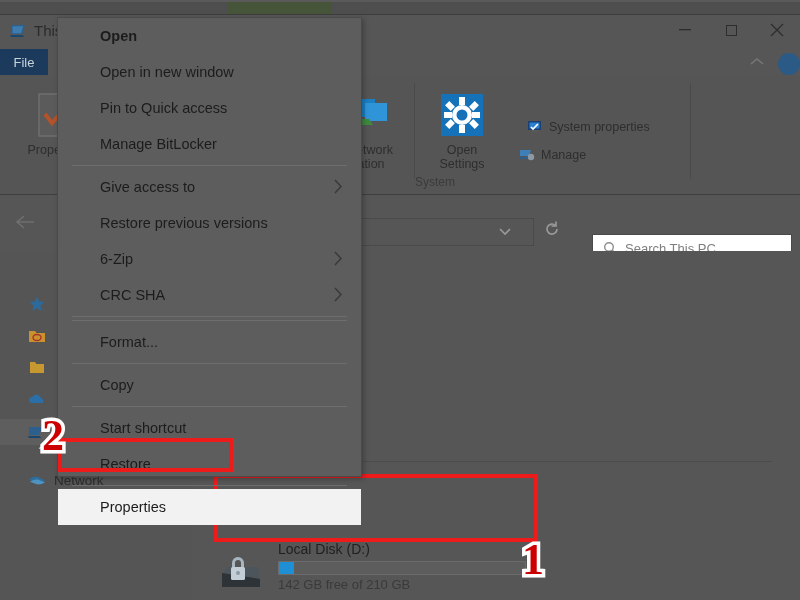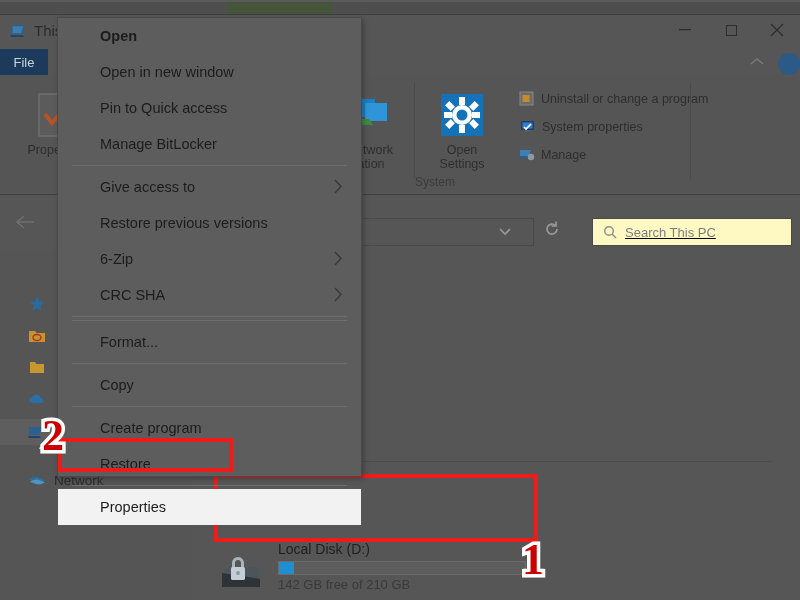--- a/index.html
+++ b/index.html
@@ -85,23 +85,23 @@
     color: #6d6d6d; font-size: 19px; line-height: 22px; text-align: center;
   }
   .addr-box {
     position: absolute; left: 122px; top: 203px; width: 412px; height: 28px;
     border: 1px solid #4a4a4a; background: #565656;
   }
   .addr-chev { position: absolute; left: 498px; top: 212px; }
   .addr-div { position: absolute; left: 533px; top: 204px; width: 1px; height: 26px; background:#4a4a4a; }
   .refresh-btn { position: absolute; left: 543px; top: 205px; width: 26px; height: 24px; }
   .search-box {
-    position: absolute; left: 592px; top: 203px; width: 200px; height: 28px;
-    border: 1px solid #4a4a4a; background: #fef9c3;
-    display: flex; align-items: center; gap: 8px; padding-left: 10px; text-decoration: underline;
+    position: absolute; left: 592px; top: 219px; width: 200px; height: 28px;
+    border: 1px solid #4a4a4a; background: #ffffff;
+    display: flex; align-items: center; gap: 8px; padding-left: 10px;
   }
   .search-ph { font-size: 13px; color: #7e7e7e; }
 
   
   .navpane {
     position: absolute; left: 0; top: 236px; width: 192px; height: 350px;
     background: #555555;
   }
   .nav-item {
     position: absolute; left: 0; width: 192px; height: 26px;
@@ -259,29 +259,22 @@
               </g>
               <circle cx="21" cy="21" r="5.5" fill="#1572b8"></circle>
             </svg>
           </div>
           <div class="lbl">
             <div>Open</div>
             <div>Settings</div>
           </div>
         </div>
 
-        <div class="small-item" style="left:104px; top:16px;">
-          <svg class="ico" viewBox="0 0 16 16">
-            <rect x="1" y="1" width="13" height="13" fill="#6b6b6b" stroke="#888" stroke-width="1"></rect>
-            <rect x="3.5" y="4" width="7" height="7" fill="#c98a2e"></rect>
-          </svg>
-          <span>Uninstall or change a program</span>
-        </div>
-
-        <div class="small-item" style="left:105px; top:44px;">
+
+        <div class="small-item" style="left:112px; top:44px;">
           <svg class="ico" viewBox="0 0 16 16">
             <rect x="1" y="2" width="13" height="9" fill="#1b3f6e"></rect>
             <rect x="2.5" y="3.5" width="10" height="6" fill="#2f7fd0"></rect>
             <path d="M4 8 l2 2 l5 -5" stroke="#fff" stroke-width="1.6" fill="none"></path>
             <rect x="5" y="11" width="6" height="2" fill="#5a5a5a"></rect>
           </svg>
           <span>System properties</span>
         </div>
 
         <div class="small-item" style="left:104px; top:72px;">
@@ -438,21 +431,21 @@
     <div class="ctx-sep"></div>
     <div class="ctx-item">
       <span>Format...</span>
     </div>
     <div class="ctx-sep"></div>
     <div class="ctx-item">
       <span>Copy</span>
     </div>
     <div class="ctx-sep"></div>
     <div class="ctx-item">
-      <span>Create program</span>
+      <span>Start shortcut</span>
     </div>
     <div class="ctx-item">
       <span>Restore</span>
     </div>
     <div class="ctx-sep"></div>
     <div class="ctx-item hot">
       <span>Properties</span>
     </div>
   </div>
 

